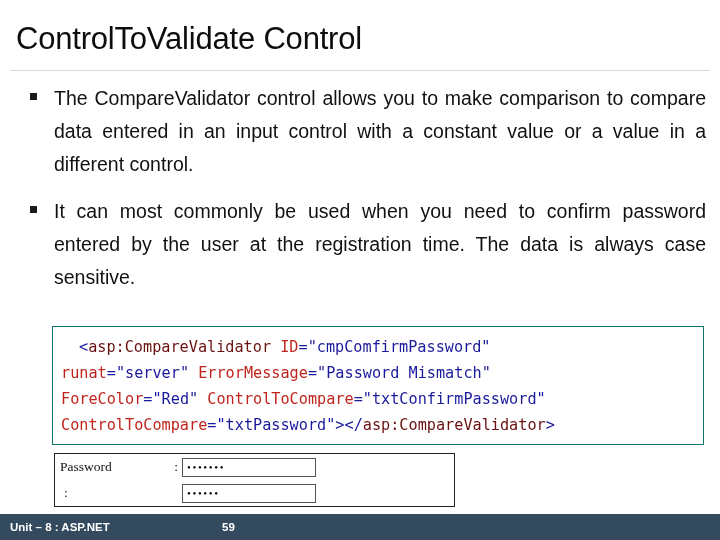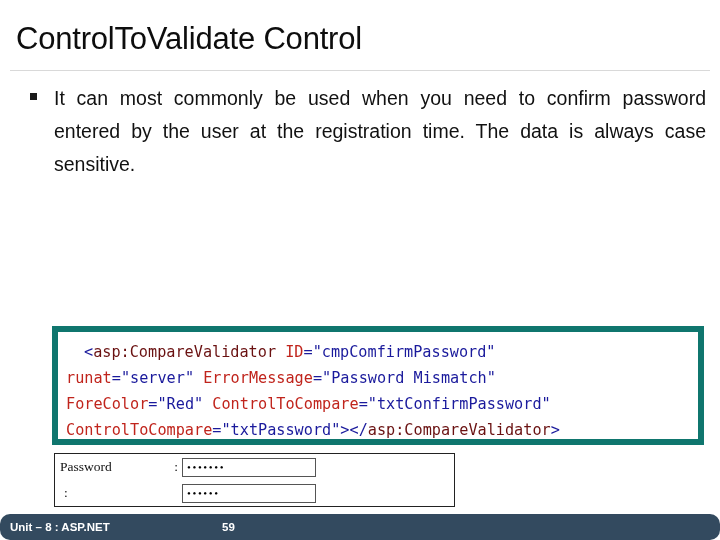--- a/index.html
+++ b/index.html
@@ -68,21 +68,21 @@
     text-underline-offset: 2px;
   }
 
   
   .code-box {
     position: absolute;
     left: 52px;
     top: 326px;
     width: 652px;
     height: 119px;
-    border: 6px solid #0f766e;
+    border: 1px solid #0f766e;
     background: #ffffff;
     box-sizing: border-box;
     padding: 7px 0 0 0;
     overflow: hidden;
   }
   .code-line {
     font-family: "DejaVu Sans Mono", "Liberation Mono", monospace;
     font-size: 15.2px;
     line-height: 26px;
     white-space: pre;
@@ -154,21 +154,20 @@
     left: 0;
     bottom: 0;
     width: 720px;
     height: 26px;
     background: #334a5f;
     color: #ffffff;
     font-size: 11.5px;
     font-weight: bold;
     display: flex;
     align-items: center;
-    border-radius: 10px;
   }
   .footer .f-left {
     position: absolute;
     left: 10px;
     white-space: nowrap;
   }
   .footer .f-center {
     position: absolute;
     left: 222px;
     white-space: nowrap;
@@ -180,20 +179,24 @@
   }
 </style>
 </head>
 <body>
 
 <div class="slide-title">ControlToValidate Control</div>
 <div class="title-rule"></div>
 
 <div class="bullets">
 
+  <div class="bullet justify">
+    <span class="marker"></span>
+    <span class="btext">The CompareValidator control allows you to make comparison to compare data entered in an input control with a constant value or a value in a different control.</span>
+  </div>
 
   <div class="bullet justify">
     <span class="marker"></span>
     <span class="btext">It can most commonly be used when you need to confirm password entered by the user at the registration time. The data is always case sensitive.</span>
   </div>
 
 
 </div>
 
 <div class="code-box">

